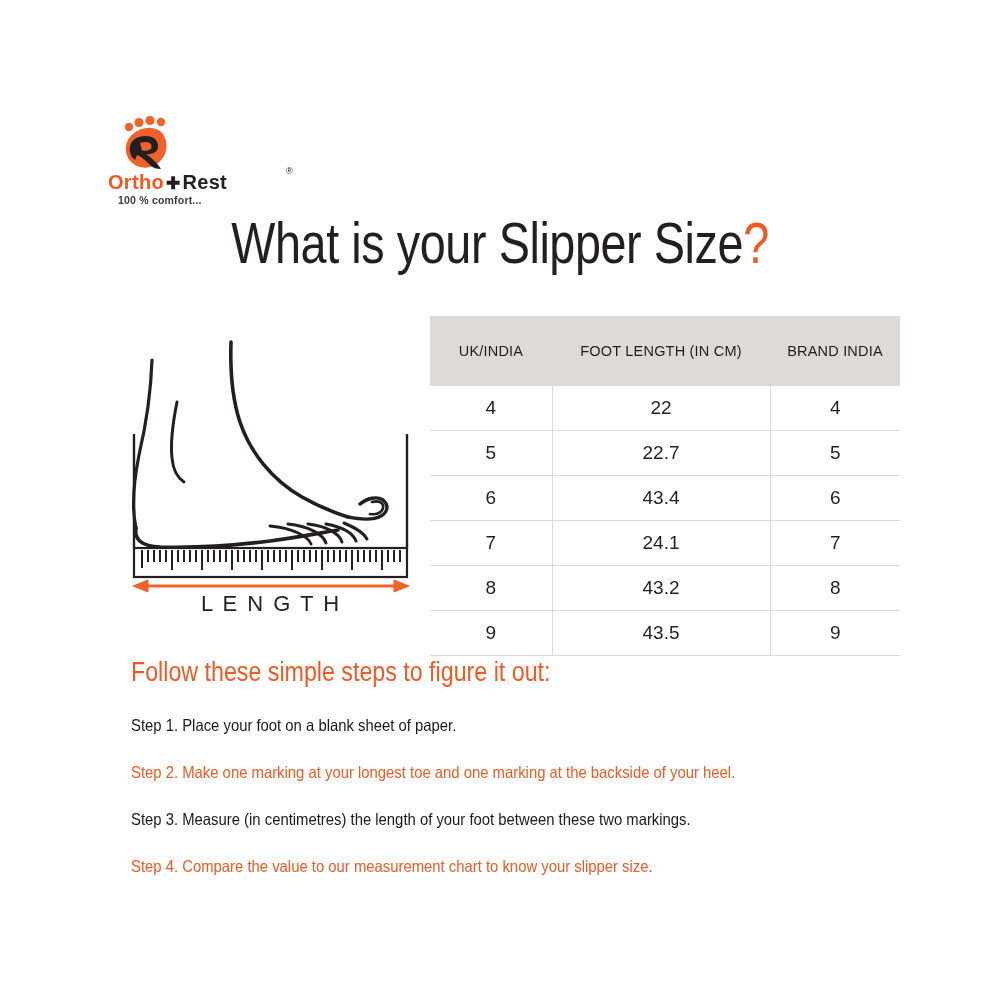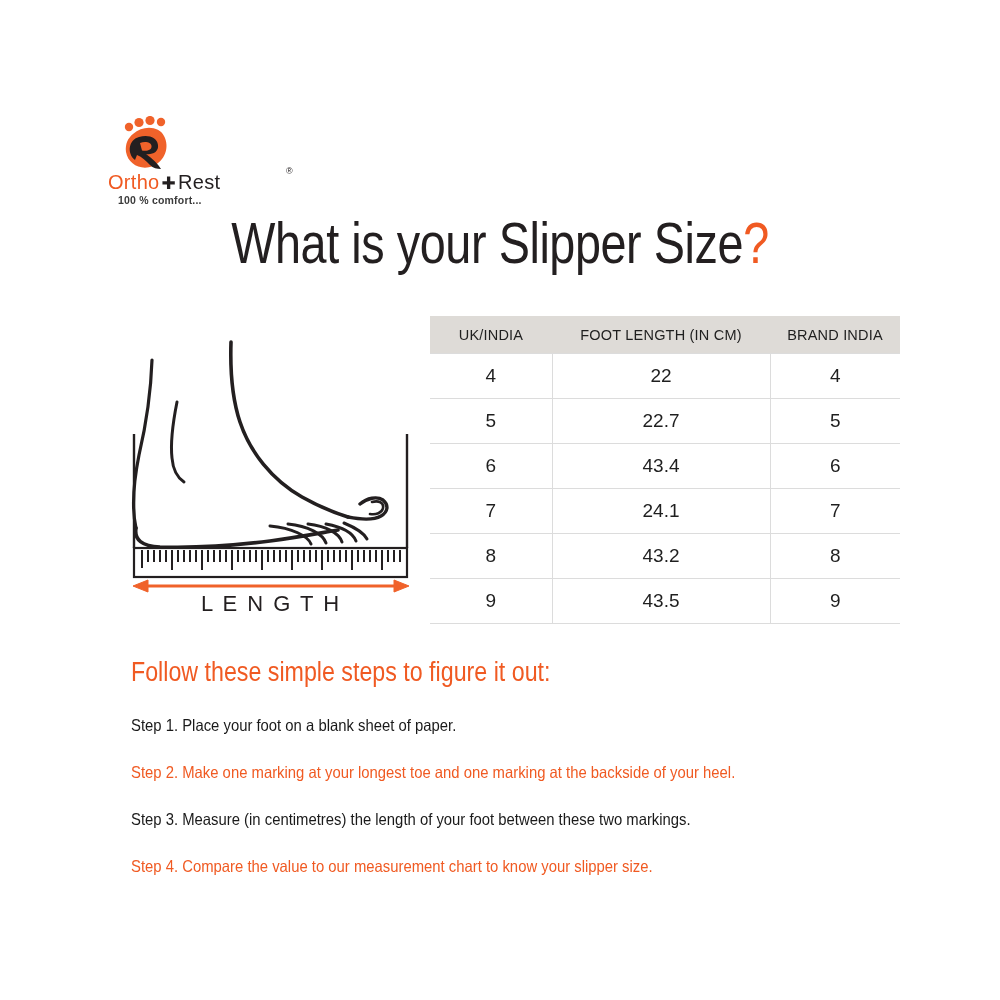--- a/index.html
+++ b/index.html
@@ -32,21 +32,21 @@
     height: 56px;
   }
   #logo-wordmark {
     position: absolute;
     left: 0px;
     top: 54px;
     width: 200px;
     height: 24px;
     white-space: nowrap;
     font-size: 20px;
-    font-weight: normal;
+    font-weight: bold;
     letter-spacing: 0.3px;
     line-height: 24px;
   }
   .word-ortho { color: #F05A22; }
   .word-rest  { color: #231f20; }
   .word-cross { color: #231f20; font-size: 17px; padding: 0 2px; }
   #logo-reg {
     position: absolute;
     left: 178px;
     top: 50px;
@@ -104,21 +104,21 @@
   }
   #size-table th {
     background: #dedbd7;
     font-weight: normal;
     font-size: 14.5px;
     letter-spacing: 0.2px;
     color: #1f1f1f;
     height: 37px;
     text-align: center;
     border: none;
-    padding: 0;
+    padding: 16px;
   }
   #size-table td {
     height: 44px;
     text-align: center;
     font-size: 19px;
     color: #1f1f1f;
     border-top: 1.6px solid #dcdcdc;
     border-left: 1.6px solid #dcdcdc;
     padding: 0;
   }

